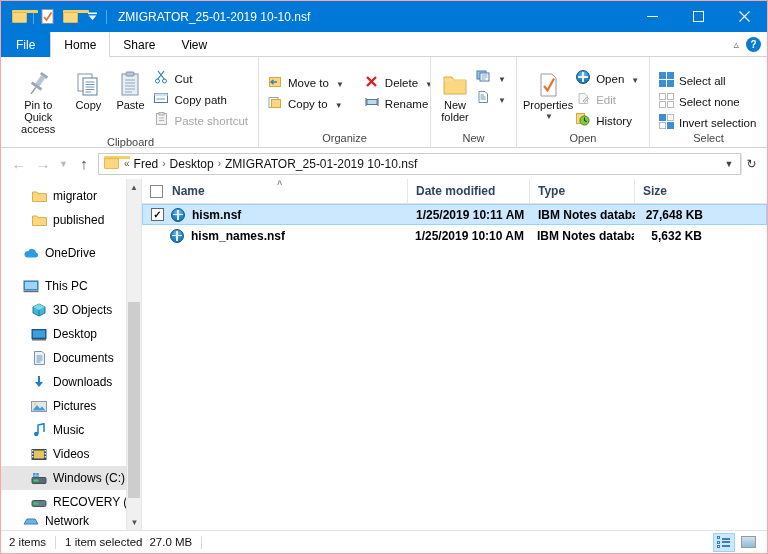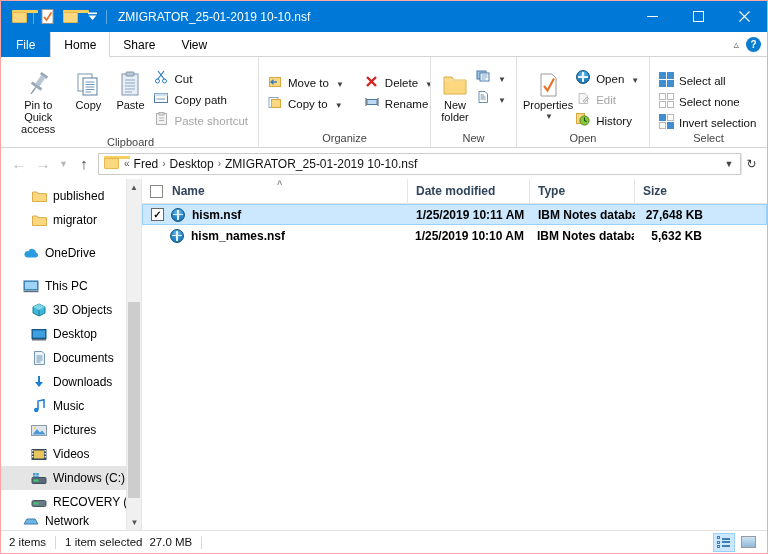--- a/index.html
+++ b/index.html
@@ -527,29 +527,29 @@
 
   <div class="main">
 
     <div class="sidebar">
       <div class="sb-item indent">
         <span class="sb-ico">
           <svg width="15" height="13" viewBox="0 0 15 13">
               <path d="M0.5 2 H5 L6.2 3.6 H14.5 V11.5 H0.5 Z" fill="#fbd77f" stroke="#dcae4a"></path>
             </svg>
         </span>
-        <span>published</span>
+        <span>migrator</span>
       </div>
       <div class="sb-item indent">
         <span class="sb-ico">
           <svg width="15" height="13" viewBox="0 0 15 13">
               <path d="M0.5 2 H5 L6.2 3.6 H14.5 V11.5 H0.5 Z" fill="#fbd77f" stroke="#dcae4a"></path>
             </svg>
         </span>
-        <span>migrator</span>
+        <span>published</span>
       </div>
       <div class="sb-gap"></div>
       <div class="sb-item">
         <span class="sb-ico">
           <svg width="16" height="12" viewBox="0 0 16 12">
             <path d="M4 10.5 H13 A2.6 2.6 0 0 0 13 5.4 A4 4 0 0 0 5.4 4.2 A3.2 3.2 0 0 0 4 10.5 Z" fill="#2b9ce0"></path>
           </svg>
         </span>
         <span>OneDrive</span>
       </div>
@@ -596,36 +596,36 @@
       <div class="sb-item indent">
         <span class="sb-ico">
           <svg width="14" height="14" viewBox="0 0 14 14">
             <path d="M6 1 H8 V7 H11 L7 12 L3 7 H6 Z" fill="#1a7fd4"></path>
           </svg>
         </span>
         <span>Downloads</span>
       </div>
       <div class="sb-item indent">
         <span class="sb-ico">
-          <svg width="13" height="14" viewBox="0 0 13 14">
-            <path d="M5 11 V2 L11 0.7 V9" stroke="#1a7fd4" stroke-width="1.5" fill="none"></path>
-            <circle cx="3.2" cy="11" r="2.2" fill="#1a7fd4"></circle>
-          </svg>
-        </span>
-        <span>Music</span>
-      </div>
-      <div class="sb-item indent">
-        <span class="sb-ico">
           <svg width="16" height="13" viewBox="0 0 16 13">
             <rect x="0.5" y="1.5" width="15" height="10" fill="#dfe8ef" stroke="#8a9aa8"></rect>
             <path d="M1.5 10.5 L6 5 L9 8.5 L11 6.5 L14.5 10.5 Z" fill="#4a9ad4"></path>
             <circle cx="4" cy="4" r="1.2" fill="#f0d060"></circle>
           </svg>
         </span>
         <span>Pictures</span>
+      </div>
+      <div class="sb-item indent">
+        <span class="sb-ico">
+          <svg width="13" height="14" viewBox="0 0 13 14">
+            <path d="M5 11 V2 L11 0.7 V9" stroke="#1a7fd4" stroke-width="1.5" fill="none"></path>
+            <circle cx="3.2" cy="11" r="2.2" fill="#1a7fd4"></circle>
+          </svg>
+        </span>
+        <span>Music</span>
       </div>
       <div class="sb-item indent">
         <span class="sb-ico">
           <svg width="16" height="13" viewBox="0 0 16 13">
             <rect x="0.5" y="1" width="15" height="11" fill="#3a4a58"></rect>
             <rect x="3" y="2.5" width="10" height="8" fill="#e8c55a"></rect>
             <g fill="#fff">
                 <rect x="1.1" y="2" width="1.3" height="1.5"></rect>
                 <rect x="1.1" y="5" width="1.3" height="1.5"></rect>
                 <rect x="1.1" y="8" width="1.3" height="1.5"></rect>

